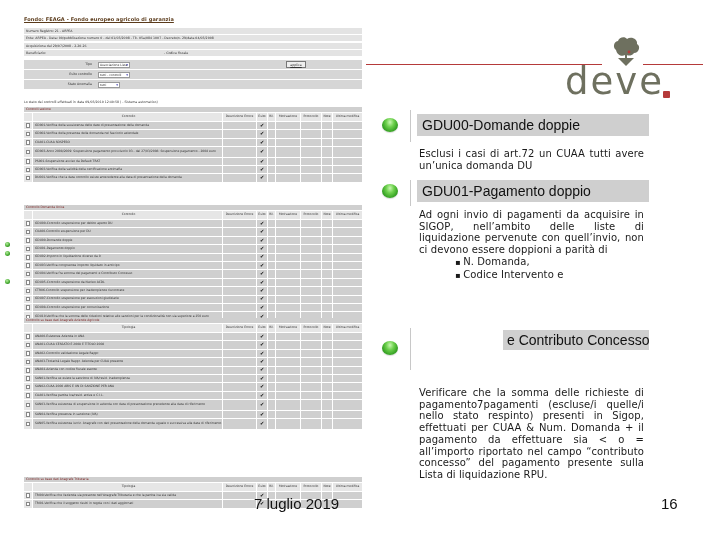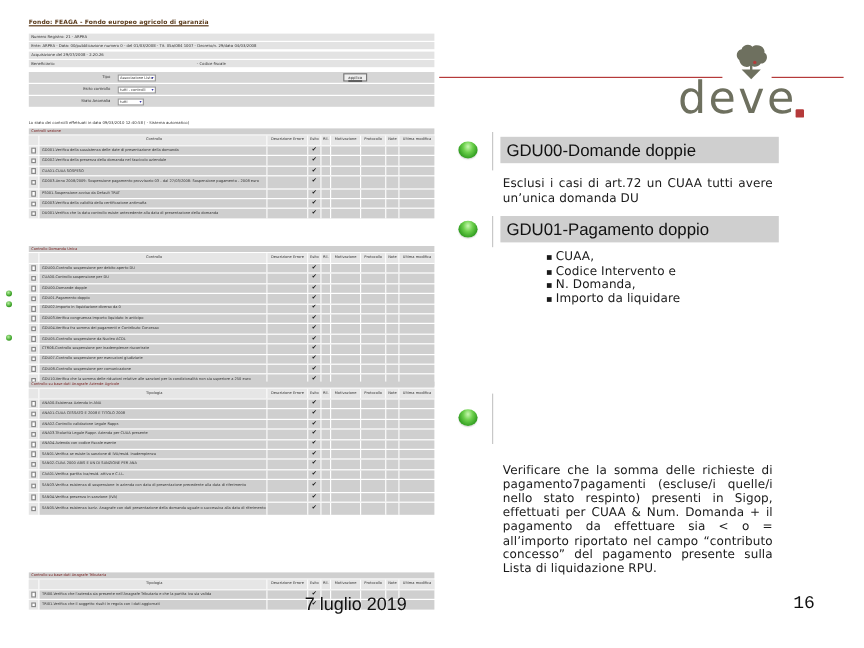--- a/index.html
+++ b/index.html
@@ -56,21 +56,21 @@
   .vsep { position: absolute; left: 34px; width: 1px; background: #c8c8c8; }
   .rule-head { position: absolute; left: 41px; width: 232px; background: #cfcfcf; color: #111; font-family: "Liberation Sans", sans-serif; font-size: 14px; line-height: 22px; padding-left: 5px; white-space: nowrap; }
   .rule-head.two { background: none; padding-left: 0; }
   .rule-head.two .hl1 { display: block; background: #cfcfcf; padding-left: 5px; height: 22px; line-height: 22px; }
   .rule-head.two .hl2 { display: block; background: #cfcfcf; margin-left: 86px; padding-left: 4px; height: 20px; line-height: 20px; }
   .rule-body { position: absolute; left: 43px; width: 225px; font-family: "DejaVu Sans", sans-serif; font-size: 10px; line-height: 11.7px; color: #1a1a1a; text-align: justify; letter-spacing: 0.1px; }
   .rule-body ul { list-style: none; margin-left: 36px; }
   .rule-body li::before { content: "▪ "; font-size: 8px; }
 
   .footer-date { position: absolute; left: 254px; top: 495px; font-family: "Liberation Sans", sans-serif; font-size: 15px; color: #111; }
-  .footer-page { position: absolute; left: 661px; top: 495px; font-family: Liberation Mono, monospace; font-size: 15px; color: #111; }
+  .footer-page { position: absolute; left: 661px; top: 495px; font-family: Liberation Sans, sans-serif; font-size: 15px; color: #111; }
 </style>
 </head>
 <body>
 
 <div class="app">
   <div class="app-title">Fondo: FEAGA - Fondo europeo agricolo di garanzia</div>
 
   <div class="info-rows">
     <div class="info-row"><span>Numero Registro: 21 - ARPEA</span></div>
     <div class="info-row"><span>Ente: ARPEA - Data: 00/pubblicazione numero 0 - del 01/03/2008 - Tit. 05a/084 1007 - Decreto/n. 29/data 04/03/2008</span></div>
@@ -657,31 +657,31 @@
   <div class="vsep" style="top:0; height:32px"></div>
   <div class="rule-head" style="top:4px">GDU00-Domande doppie</div>
   <div class="rule-body" style="top:38px">Esclusi i casi di art.72 un CUAA tutti avere un’unica domanda DU</div>
 </div>
 
 <div class="rule-item" style="top:180px">
   <div class="bullet" style="top:4px"></div>
   <div class="vsep" style="top:0; height:26px"></div>
   <div class="rule-head" style="top:0">GDU01-Pagamento doppio</div>
   <div class="rule-body" style="top:29px">
+    <div>Ad ogni invio di pagamenti da acquisire in SIGOP, nell’ambito delle liste di liquidazione pervenute con quell’invio, non ci devono essere doppioni a parità di</div>
     <ul>
-      <li>CUAA,</li>
+      <li>N. Domanda,</li>
       <li>Codice Intervento e</li>
-      <li>N. Domanda,</li>
-      <li>Importo da liquidare</li>
     </ul>
   </div>
 </div>
 
 <div class="rule-item" style="top:328px">
   <div class="bullet" style="top:13px"></div>
   <div class="vsep" style="top:0; height:42px"></div>
   <div class="rule-head two" style="top:2px">
+    <span class="hl2">e Contributo Concesso</span>
   </div>
   <div class="rule-body" style="top:59px">Verificare che la somma delle richieste di pagamento7pagamenti (escluse/i quelle/i nello stato respinto) presenti in Sigop, effettuati per CUAA &amp; Num. Domanda + il pagamento da effettuare sia &lt; o = all’importo riportato nel campo “contributo concesso” del pagamento presente sulla Lista di liquidazione RPU.</div>
 </div>
 
 <div class="footer-date">7 luglio 2019</div>
 <div class="footer-page">16</div>
 
 </body></html>

